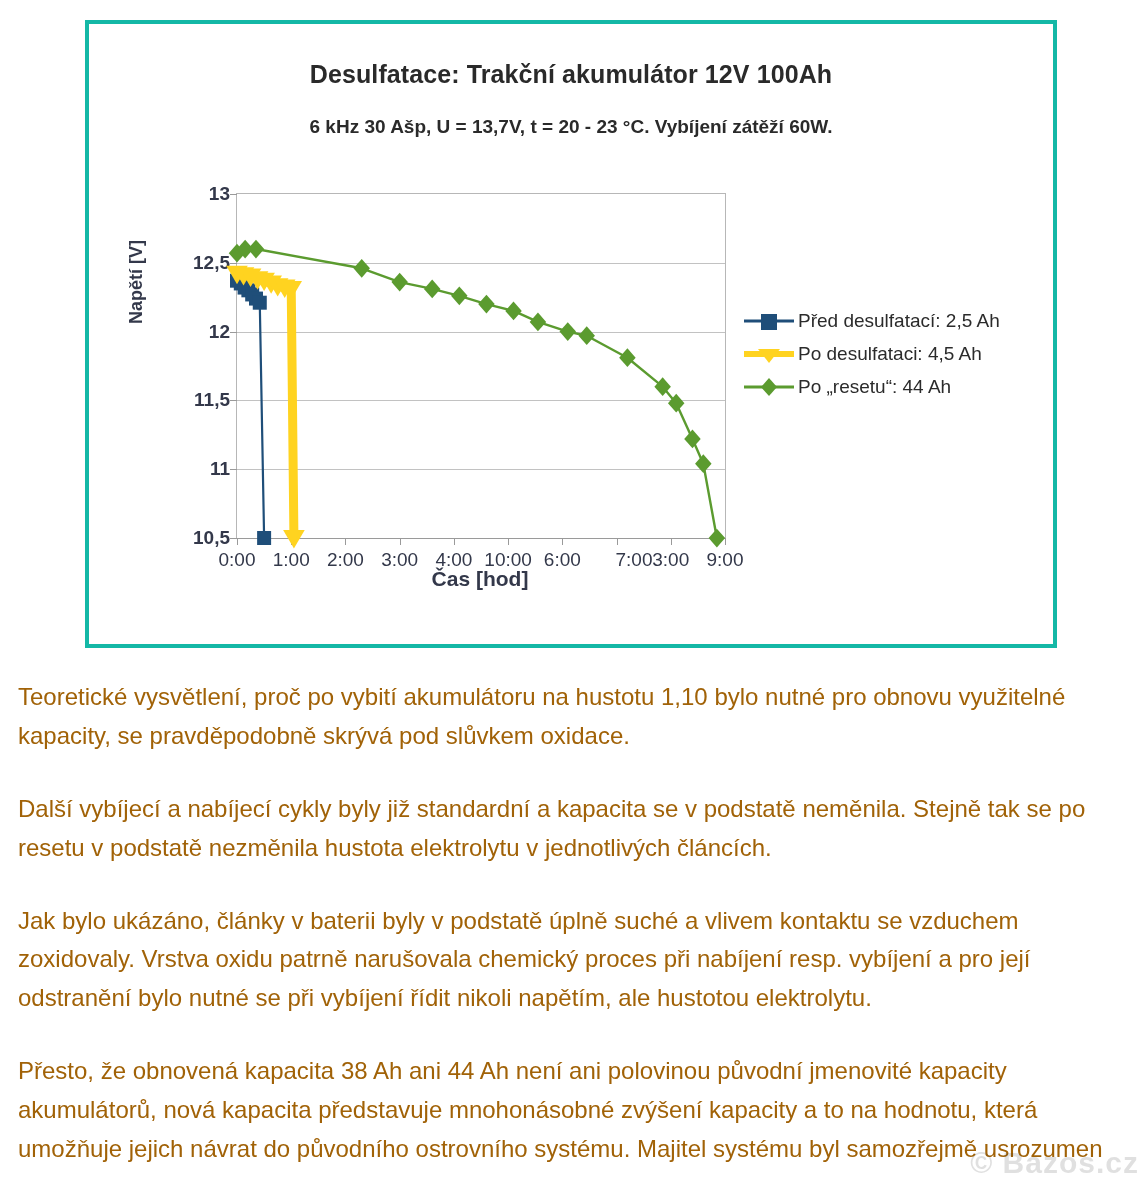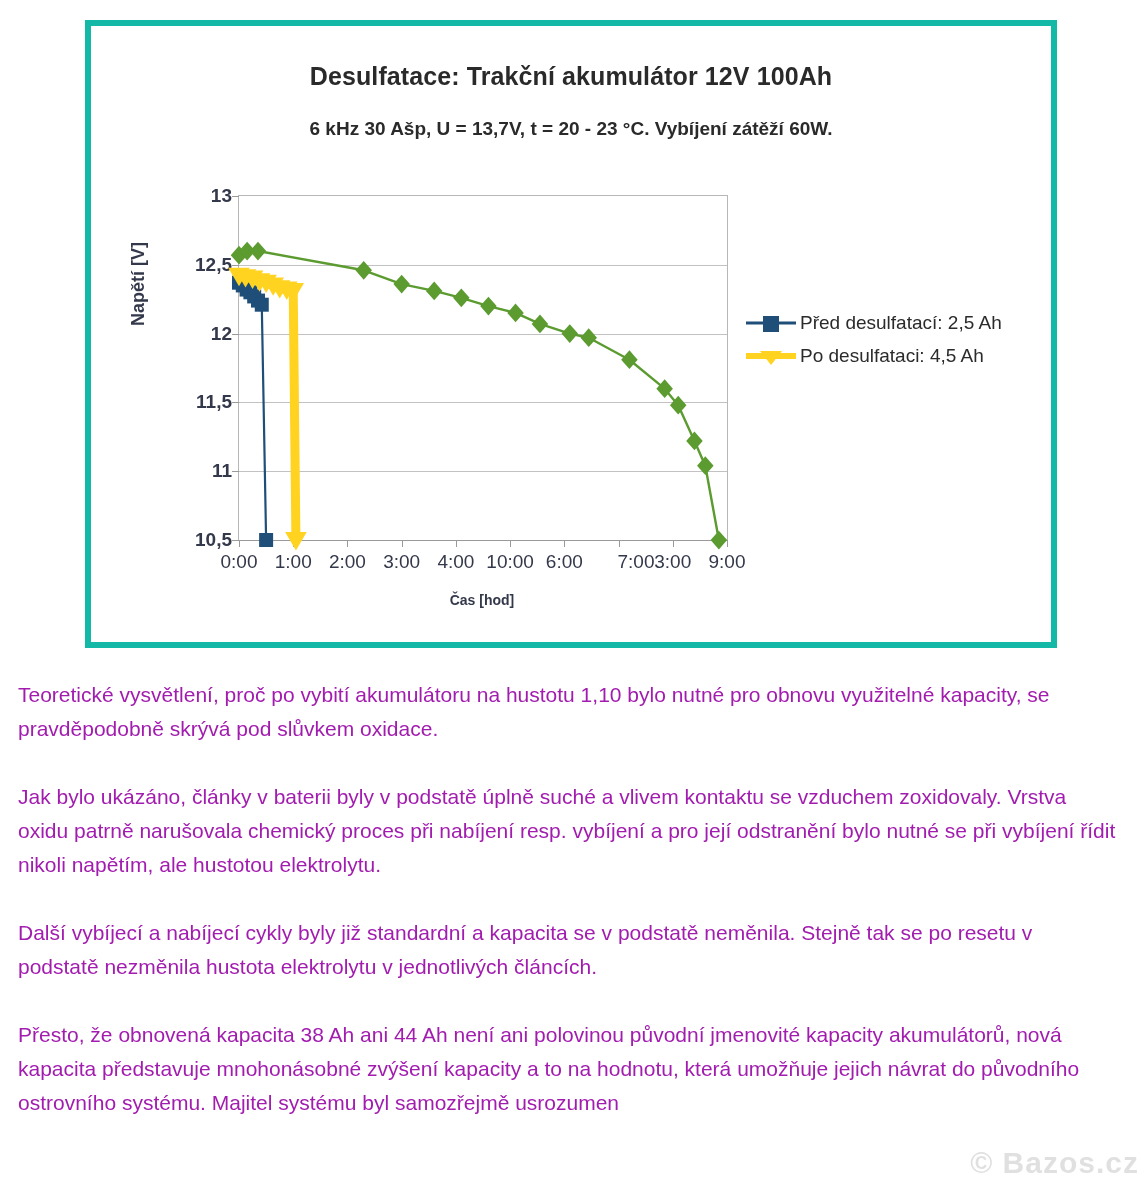--- a/index.html
+++ b/index.html
@@ -18,21 +18,21 @@
   }
 
   
   .chart-figure {
     position: absolute;
     left: 85px;
     top: 20px;
     width: 972px;
     height: 628px;
     box-sizing: border-box;
-    border: 6px solid #14b8a6;
+    border: 4px solid #14b8a6;
     background: #ffffff;
   }
 
   .chart-title {
     position: absolute;
     left: 0;
     top: 36px;
     width: 100%;
     text-align: center;
     font-size: 25px;
@@ -114,24 +114,24 @@
     font-size: 18px;
     font-weight: bold;
     color: #33384a;
     transform: rotate(-90deg);
     transform-origin: left top;
     white-space: nowrap;
   }
   .axis-title-x {
     position: absolute;
     left: 147px;
-    top: 566px;
+    top: 543px;
     width: 488px;
     text-align: center;
-    font-size: 14px;
+    font-size: 21px;
     font-weight: bold;
     color: #33384a;
   }
 
   .series-svg {
     position: absolute;
     left: 0;
     top: 0;
     overflow: visible;
   }
@@ -164,23 +164,23 @@
 
   
   .article {
     position: absolute;
     left: 18px;
     top: 678px;
     width: 1100px;
   }
   .article p {
     margin: 0 0 34px 0;
-    font-size: 21px;
+    font-size: 24px;
     line-height: 1.62;
-    color: #a21caf;
+    color: #a16207;
   }
   .article p:last-child { margin-bottom: 0; }
 
   .watermark {
     position: absolute;
     right: 6px;
     top: 1146px;
     font-size: 30px;
     font-weight: bold;
     color: rgba(60,60,60,0.16);
@@ -301,24 +301,33 @@
       </div>
       <div class="legend-row">
         <span class="legend-key">
          <svg width="50" height="24" viewBox="0 0 50 24">
            <line x1="0" y1="12" x2="50" y2="12" stroke="#FFD320" stroke-width="6"></line>
            <path d="M14,7 H36 L25,21 Z" fill="#FFD320"></path>
          </svg>
        </span>
        <span class="legend-label">Po desulfataci: 4,5 Ah</span>
       </div>
+      <div class="legend-row">
+        <span class="legend-key">
+         <svg width="50" height="24" viewBox="0 0 50 24">
+           <line x1="0" y1="12" x2="50" y2="12" stroke="#5B9B2F" stroke-width="3"></line>
+           <path d="M25,3 L33,12 L25,21 L17,12 Z" fill="#5B9B2F"></path>
+         </svg>
+       </span>
+       <span class="legend-label">Po „resetu“: 44 Ah</span>
+      </div>
     </div>
 
 </div>
 
 <div class="article" id="article-body">
 <p>Teoretické vysvětlení, proč po vybití akumulátoru na hustotu 1,10 bylo nutné pro obnovu využitelné kapacity, se pravděpodobně skrývá pod slůvkem oxidace.</p>
+    <p>Další vybíjecí a nabíjecí cykly byly již standardní a kapacita se v podstatě neměnila. Stejně tak se po resetu v podstatě nezměnila hustota elektrolytu v jednotlivých článcích.</p>
     <p>Jak bylo ukázáno, články v baterii byly v podstatě úplně suché a vlivem kontaktu se vzduchem zoxidovaly. Vrstva oxidu patrně narušovala chemický proces při nabíjení resp. vybíjení a pro její odstranění bylo nutné se při vybíjení řídit nikoli napětím, ale hustotou elektrolytu.</p>
-    <p>Další vybíjecí a nabíjecí cykly byly již standardní a kapacita se v podstatě neměnila. Stejně tak se po resetu v podstatě nezměnila hustota elektrolytu v jednotlivých článcích.</p>
     <p>Přesto, že obnovená kapacita 38 Ah ani 44 Ah není ani polovinou původní jmenovité kapacity akumulátorů, nová kapacita představuje mnohonásobné zvýšení kapacity a to na hodnotu, která umožňuje jejich návrat do původního ostrovního systému. Majitel systému byl samozřejmě usrozumen</p>
   </div>
 
 <div class="watermark">© Bazos.cz</div>
 
 </body></html>

